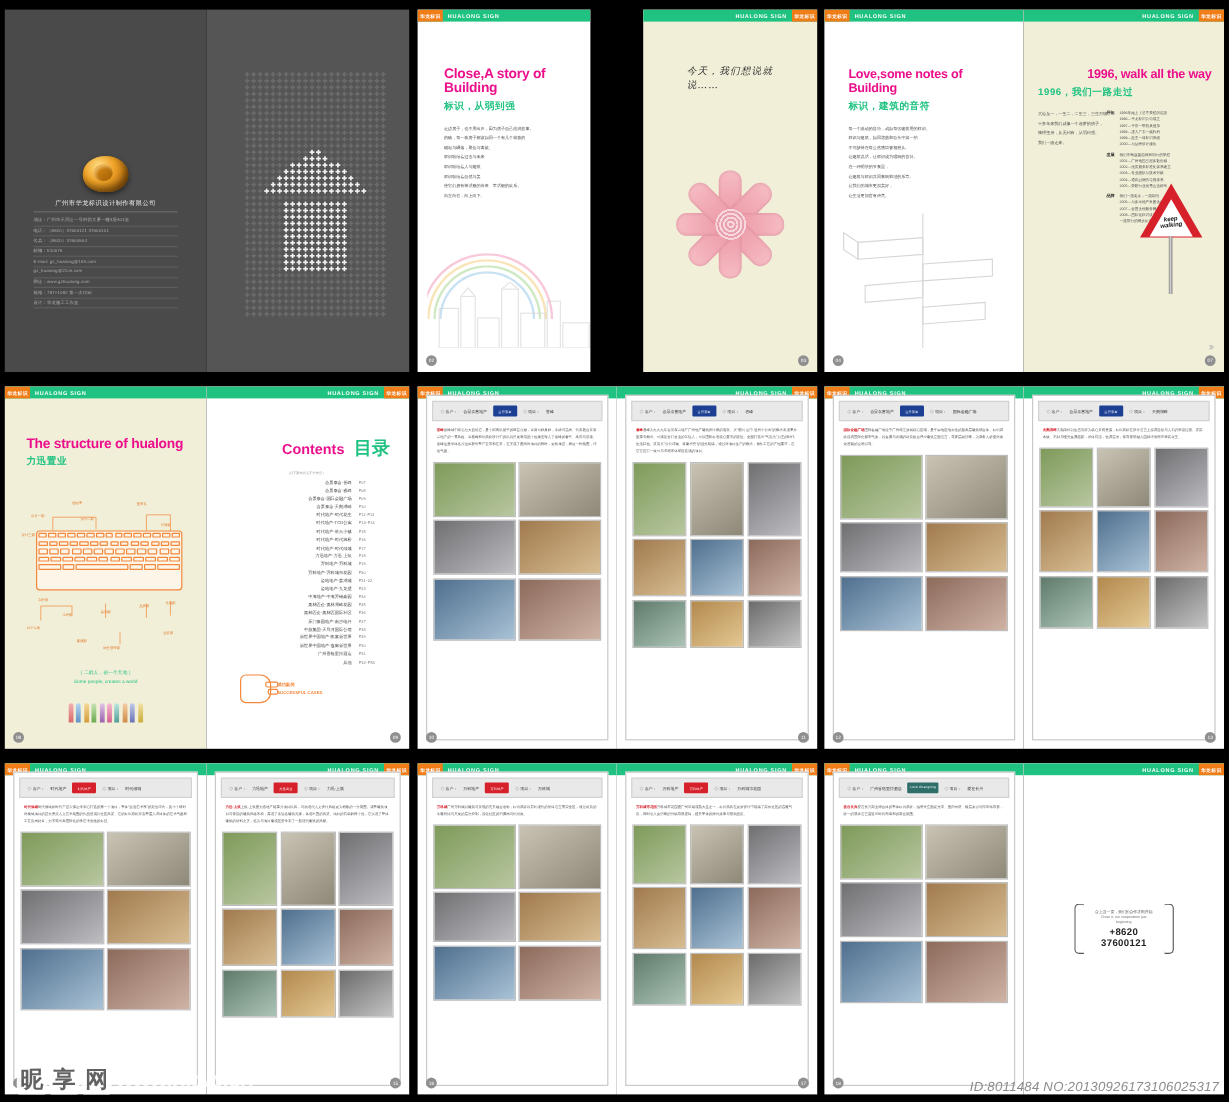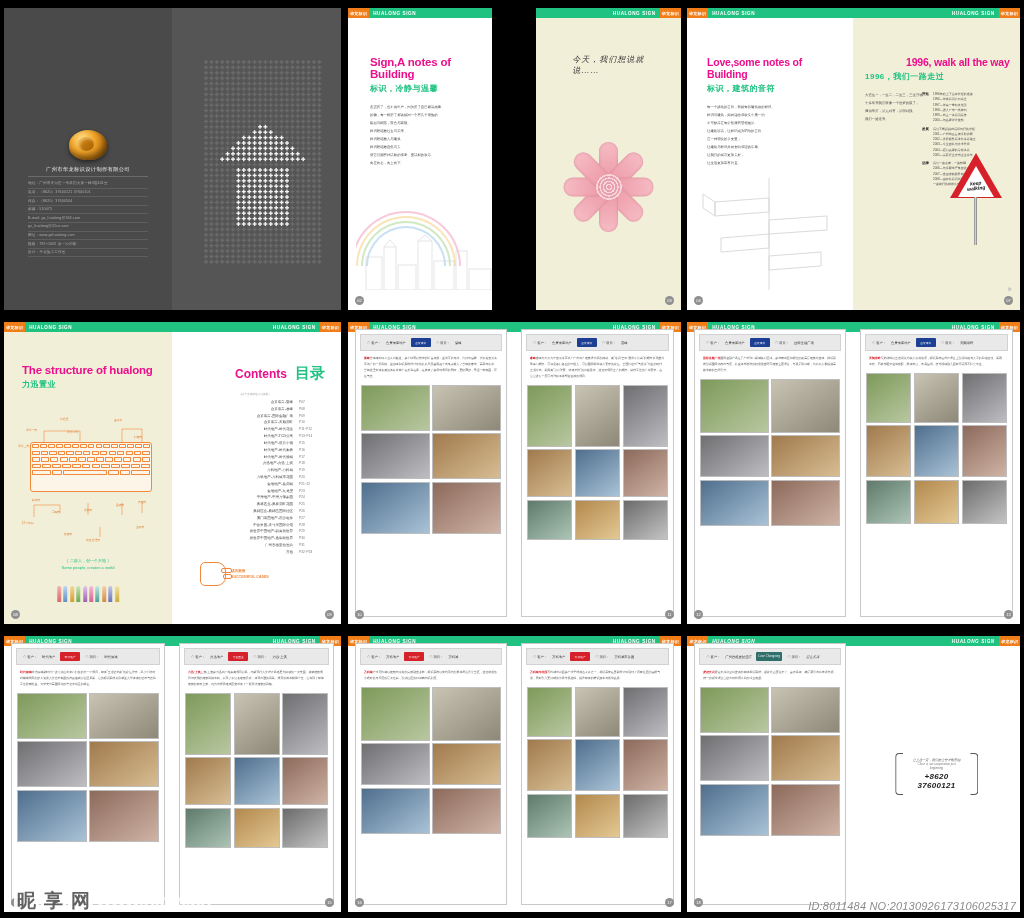--- a/index.html
+++ b/index.html
@@ -1053,22 +1053,22 @@
     </div>
   </div>
 
   <div class="spread" style="left:348px; top:8px; width:333px; height:302px;">
     <div class="page" style="width:166px;">
       <div class="grnbar">
         <div class="orangetab">华龙标识</div>
         <div class="brandtxt">HUALONG SIGN</div>
       </div>
       <div style="position:absolute; left:22px; top:48px; width:126px;">
-        <div class="titleEN">Sign,A notes of Building</div>
-        <div class="titleCN">标识，冷静与温馨</div>
+        <div class="titleEN">Close,A story of Building</div>
+        <div class="titleCN">标识，从弱到强</div>
         <div class="bodytxt">
           <div>走进房子，也不用出声，因为房子自己能讲故事。</div>
             <div>的确，每一栋房子都该如同一个有几个家族的</div>
           <div>磁起与崛落，聚合与离散。</div>
             <div>标识联结着过去与未来</div>
           <div>标识联结着人与建筑</div>
             <div>标识联结着自然与美</div>
           <div>使它们拥有神话般的传奇、童话般的欢乐。</div>
             <div>向左向右，向上向下。</div>
         </div>
@@ -1663,21 +1663,21 @@
             <div class="ph" style="height:52px;background:linear-gradient(145deg,#8c6a5c,#cfb3a4);"></div>
             <div class="ph" style="height:44px;background:linear-gradient(145deg,#5f7a6a,#abc4b6);"></div>
             <div class="ph" style="height:44px;background:linear-gradient(145deg,#b2894e,#e4c893);"></div>
             <div class="ph" style="height:44px;background:linear-gradient(145deg,#6b6b6b,#c4c4c4);"></div>
           </div>
         </div>
         <div class="pagenum r">17</div>
       </div>
   </div>
 
-  <div class="spread" style="left:687px; top:636px; width:333px; height:276px;font-style:italic;">
+  <div class="spread" style="left:687px; top:636px; width:333px; height:276px;">
     <div class="page" style="width:166px;" id="cp8">
         <div class="grnbar">
           <div class="orangetab">华龙标识</div>
           <div class="brandtxt">HUALONG SIGN</div>
         </div>
         <div class="case">
           <div class="case-hd">
             <span class="k">◇ 客户：</span>
             <span>广州香格里拉酒店</span>
             <span class="cli-logo" style="background:#2f6f6a">Love Changxing</span>

